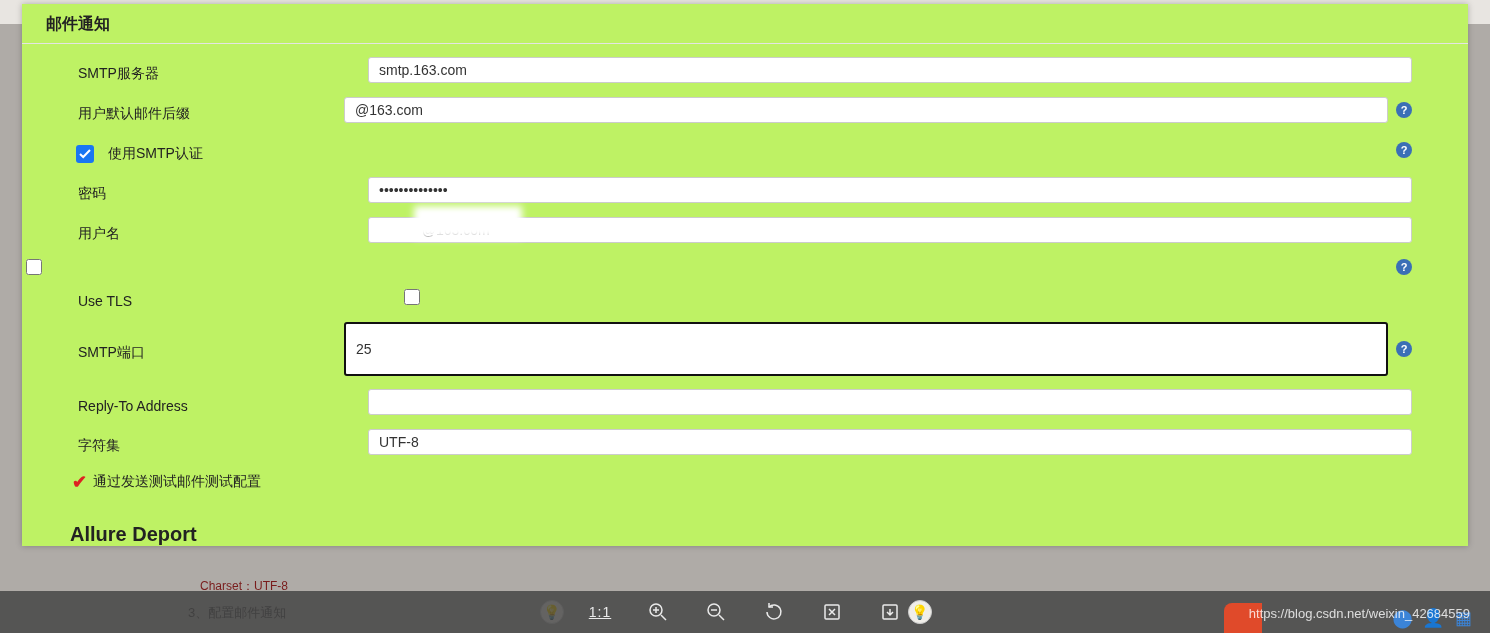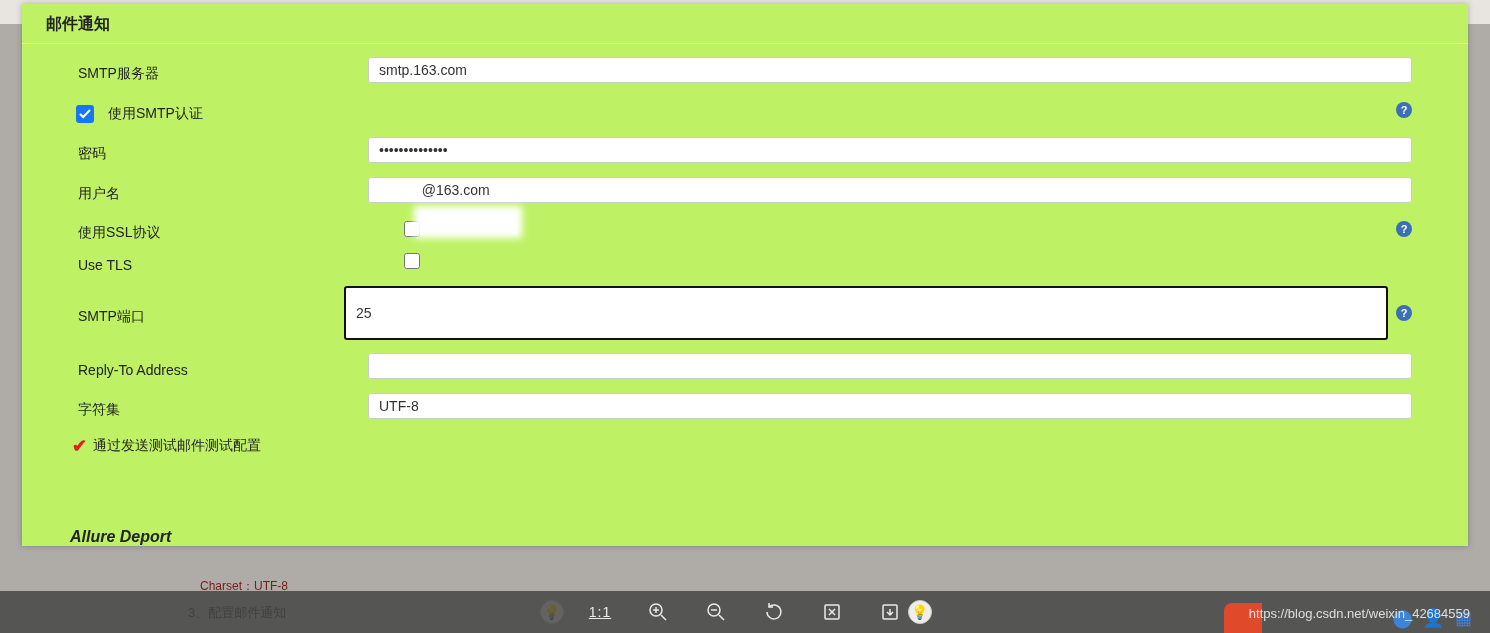--- a/index.html
+++ b/index.html
@@ -28,21 +28,21 @@
   .toolbar { position:absolute; bottom:0; left:0; right:0; height:42px; background: rgba(60,60,60,0.78); display:flex; align-items:center; justify-content:center; gap:36px; }
   .toolbar .icon { color:#eaeaea; font-size:18px; cursor:pointer; display:inline-flex; align-items:center; justify-content:center; width:22px; height:22px; }
   .watermark { position:absolute; bottom:12px; right:20px; color:rgba(255,255,255,0.8); font-size:13px; pointer-events:none;padding-left:36px; }
   .bulb-wrap { position:absolute; bottom:0px; height:42px; display:flex; align-items:center; }
   .bulb-left { left: 540px; }
   .bulb-right { left: 908px; }
   .bulb { width:24px; height:24px; border-radius:50%; background:#f0eee9; border:1px solid #ccc; display:flex; align-items:center; justify-content:center; color:#a8891a; font-size:14px; }
   .cut { position:absolute; bottom:-8px; right:228px; width:38px; height:38px; background:#e04a2a; border-top-left-radius:8px; transform-origin:bottom right; }
   .corner-icons { position:absolute; bottom:4px; right:18px; display:flex; gap:10px; }
   .corner-icons span { font-size:18px; color:#3b6fb6; }
-  .truncated { position:absolute; bottom:0px; left:48px; font-weight:bold; font-size:16px; color:#222;font-style:italic;}
+  .truncated { position:absolute; bottom:0px; left:48px; font-weight:bold; font-size:20px; color:#222;}
   .authrow .labelcell { padding-left:54px; }
 </style>
 </head>
 <body>
 
 <div class="bg">
   <div class="topwhite"></div>
   <span class="save">保存与继续</span>
   <span class="blur">Charset：UTF-8</span>
   <span class="blur2">3、配置邮件通知</span>
@@ -55,20 +55,29 @@
 
     <div class="row">
       <div class="labelcell">
           <span>SMTP服务器</span>
         </div>
       <div class="fieldcell">
         <input class="text-input" value="smtp.163.com" style="">
       </div>
     </div>
 
+    <div class="row">
+      <div class="labelcell">
+          <span>用户默认邮件后缀</span>
+        </div>
+      <div class="fieldcell">
+        <input class="text-input" value="@163.com" style="">
+        <span class="help"></span>
+      </div>
+    </div>
 
     <div class="row authrow">
       <div class="labelcell">
         <span class="cbox-checked">
           <svg viewBox="0 0 12 12">
               <path d="M1 6 L4.2 9 L11 2" stroke="#fff" stroke-width="2" fill="none"></path>
             </svg>
         </span>
         <span>使用SMTP认证</span>
       </div>
@@ -89,23 +98,20 @@
     <div class="row">
       <div class="labelcell">
           <span>用户名</span>
         </div>
       <div class="fieldcell">
         <input class="text-input" value="           @163.com" style="">
       </div>
     </div>
 
     <div class="row" style="min-height:32px;">
-      <div class="labelcell">
-          <span>使用SSL协议</span>
-        </div>
       <div class="fieldcell">
         <input type="checkbox" class="cbox" style="">
         <div style="flex:1"></div>
         <span class="help"></span>
       </div>
     </div>
 
     <div class="row" style="min-height:32px; padding-top:0;">
       <div class="labelcell">
           <span>Use TLS</span>

